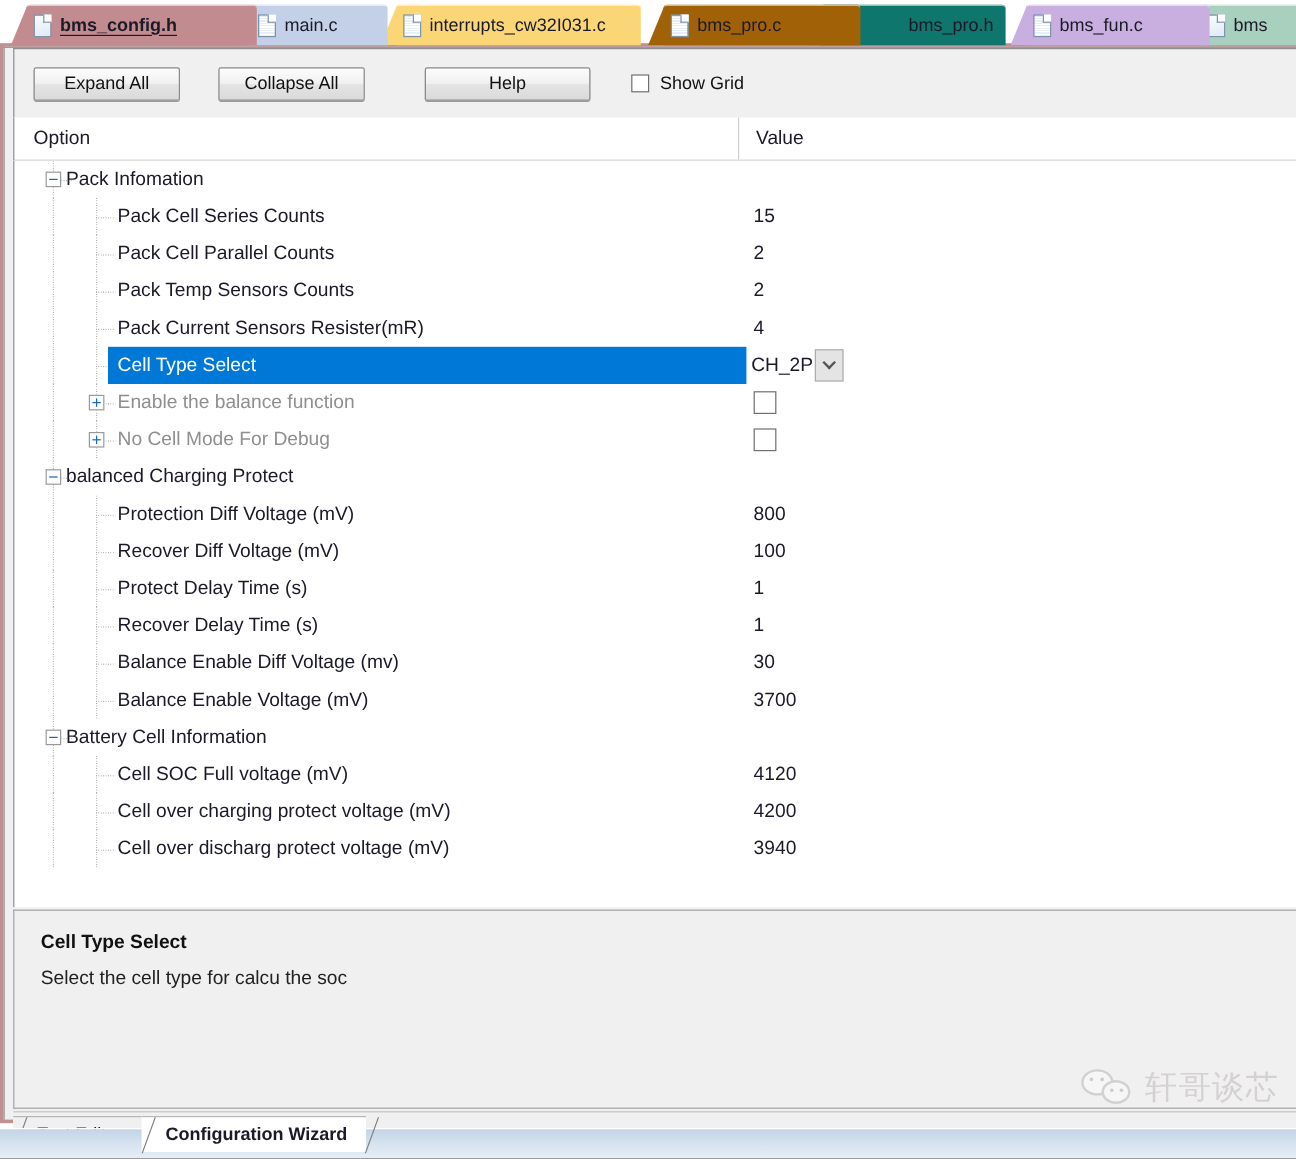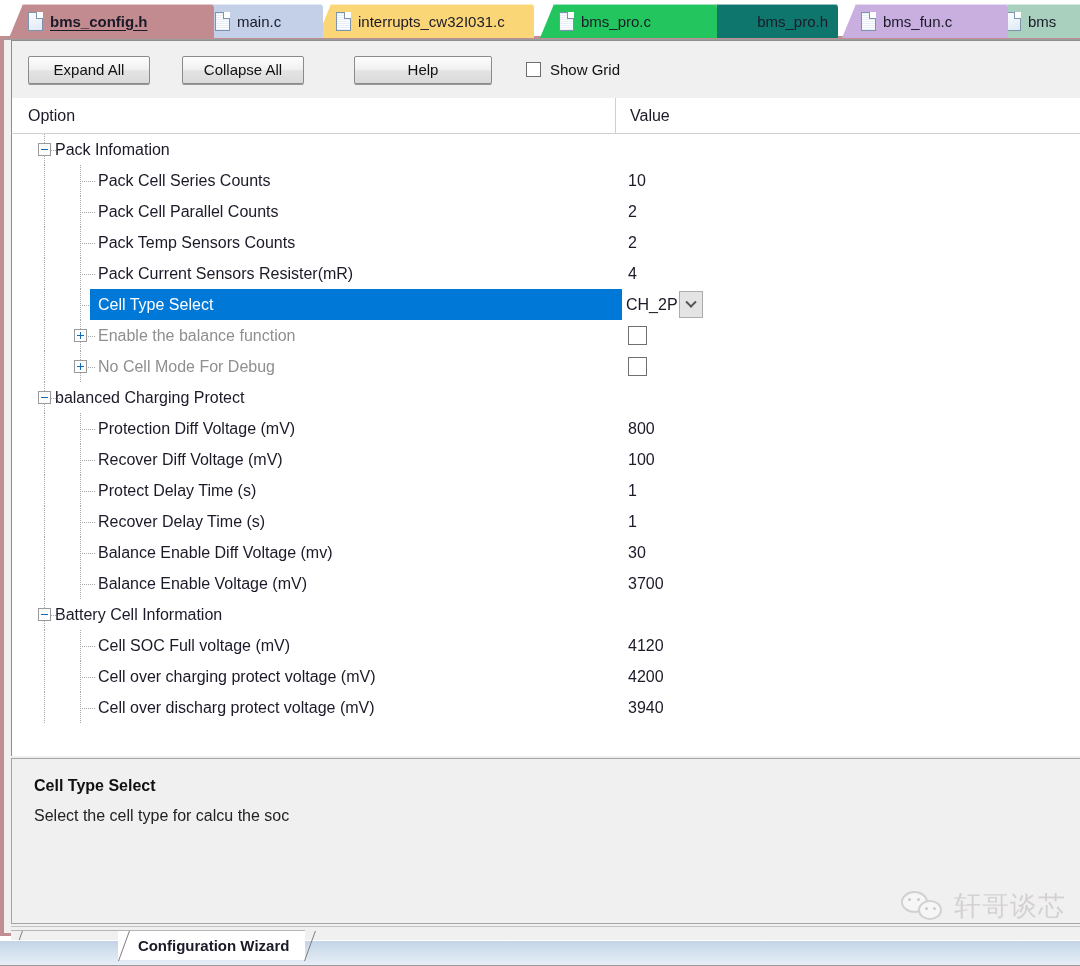--- a/index.html
+++ b/index.html
@@ -420,21 +420,21 @@
           <span class="tab-label">bms_config.h</span>
         </div>
         <div class="tab skew-left" style="left: 209px; width: 114px; background: rgb(195, 208, 232); z-index: 9;">
           <span class="file-icon hatched"></span>
           <span class="tab-label">main.c</span>
         </div>
         <div class="tab skew-left" style="left: 330px; width: 204px; background: rgb(251, 214, 119); z-index: 8;">
           <span class="file-icon hatched"></span>
           <span class="tab-label">interrupts_cw32I031.c</span>
         </div>
-        <div class="tab skew-left" style="left: 553px; width: 164px; background: #22c55e; z-index: 7;">
+        <div class="tab skew-left" style="left: 553px; width: 164px; background: #a16207; z-index: 7;">
           <span class="file-icon hatched"></span>
           <span class="tab-label">bms_pro.c</span>
         </div>
         <div class="tab skew-left" style="left: 684px; width: 154px; background: #0f766e; z-index: 6; justify-content: space-between;">
           <span class="file-icon"></span>
           <span class="tab-label">bms_pro.h</span>
         </div>
         <div class="tab skew-left" style="left: 855px; width: 153px; background: rgb(201, 174, 224); z-index: 5;">
           <span class="file-icon hatched"></span>
           <span class="tab-label">bms_fun.c</span>
@@ -470,21 +470,21 @@
               <span class="dotv" style="left: 32px;"></span>
               <span class="doth" style="left: 39px; width: 10px;"></span>
               <span class="expander group-exp" style="top: 9px;"></span>
               <span class="tlabel group">Pack Infomation</span>
             </div>
             <div class="trow">
               <span class="dotv" style="left: 32px;"></span>
               <span class="dotv" style="left: 68px;"></span>
               <span class="doth" style="left: 68px; width: 16px;"></span>
               <span class="tlabel child">Pack Cell Series Counts</span>
-              <span class="tvalue">10</span>
+              <span class="tvalue">15</span>
             </div>
             <div class="trow">
               <span class="dotv" style="left: 32px;"></span>
               <span class="dotv" style="left: 68px;"></span>
               <span class="doth" style="left: 68px; width: 16px;"></span>
               <span class="tlabel child">Pack Cell Parallel Counts</span>
               <span class="tvalue">2</span>
             </div>
             <div class="trow">
               <span class="dotv" style="left: 32px;"></span>

